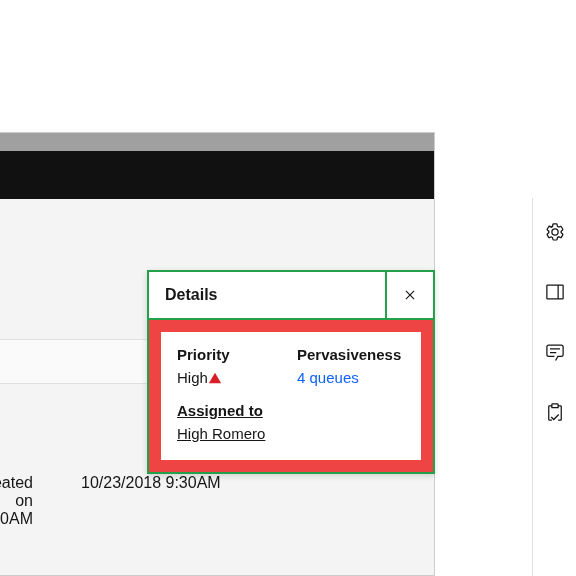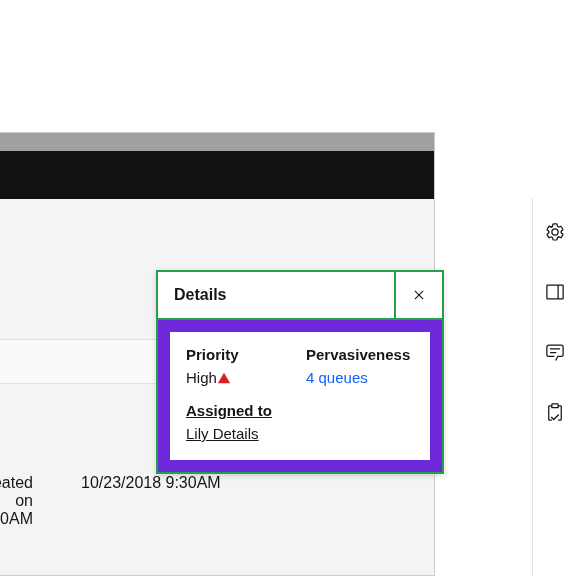--- a/index.html
+++ b/index.html
@@ -31,39 +31,39 @@
   .list-col2 { flex: 1; }
   .right-icon-rail {
     position: absolute; top: 198px; right: 0; width: 44px; height: 380px;
     background: #fff; border-left: 1px solid #e0e0e0;
     display: flex; flex-direction: column; align-items: center;
     gap: 40px; padding-top: 24px;
   }
   .rail-icon { width: 20px; height: 20px; cursor: pointer; color: #161616; }
   .popover {
     position: absolute;
-    left: 156px; top: 270px;
+    left: 147px; top: 270px;
     width: 288px;
     border: 2px solid #24a148;
     background: #fff;
     box-shadow: 0 2px 6px rgba(0,0,0,.15);
   }
   .popover-header {
     display: flex; align-items: stretch;
     border-bottom: 2px solid #24a148;
   }
   .popover-title {
     flex: 1; padding: 14px 16px; font-weight: 700; font-size: 16px; color: #161616;
   }
   .popover-close {
     width: 48px; display: flex; align-items: center; justify-content: center;
     border-left: 2px solid #24a148; cursor: pointer; color: #161616; background: transparent; border-top: none; border-right: none; border-bottom: none;
   }
   .popover-body-outer {
-    background: #6d28d9; padding: 12px;
+    background: #ef4444; padding: 12px;
   }
   .popover-body {
     background: #fff; padding: 14px 16px 18px 16px;
     display: grid; grid-template-columns: 1fr 1fr; gap: 6px 12px;
     font-size: 15px; color: #161616;
   }
   .pv-label { font-weight: 700; }
   .pv-value { font-weight: 400; }
   .pv-group { display: flex; flex-direction: column; gap: 6px; }
   .pv-span2 { grid-column: 1 / span 2; margin-top: 10px; text-decoration: underline; }
@@ -143,19 +143,19 @@
                 </svg>
             </span>
           </span>
         </div>
         <div class="pv-group">
           <span class="pv-label">Pervasiveness</span>
           <span class="pv-value link">4 queues</span>
         </div>
         <div class="pv-group pv-span2">
           <span class="pv-label">Assigned to</span>
-          <span class="pv-value">Lily Details</span>
+          <span class="pv-value">High Romero</span>
         </div>
       </div>
     </div>
   </div>
 
 </div>
 
 </body></html>

